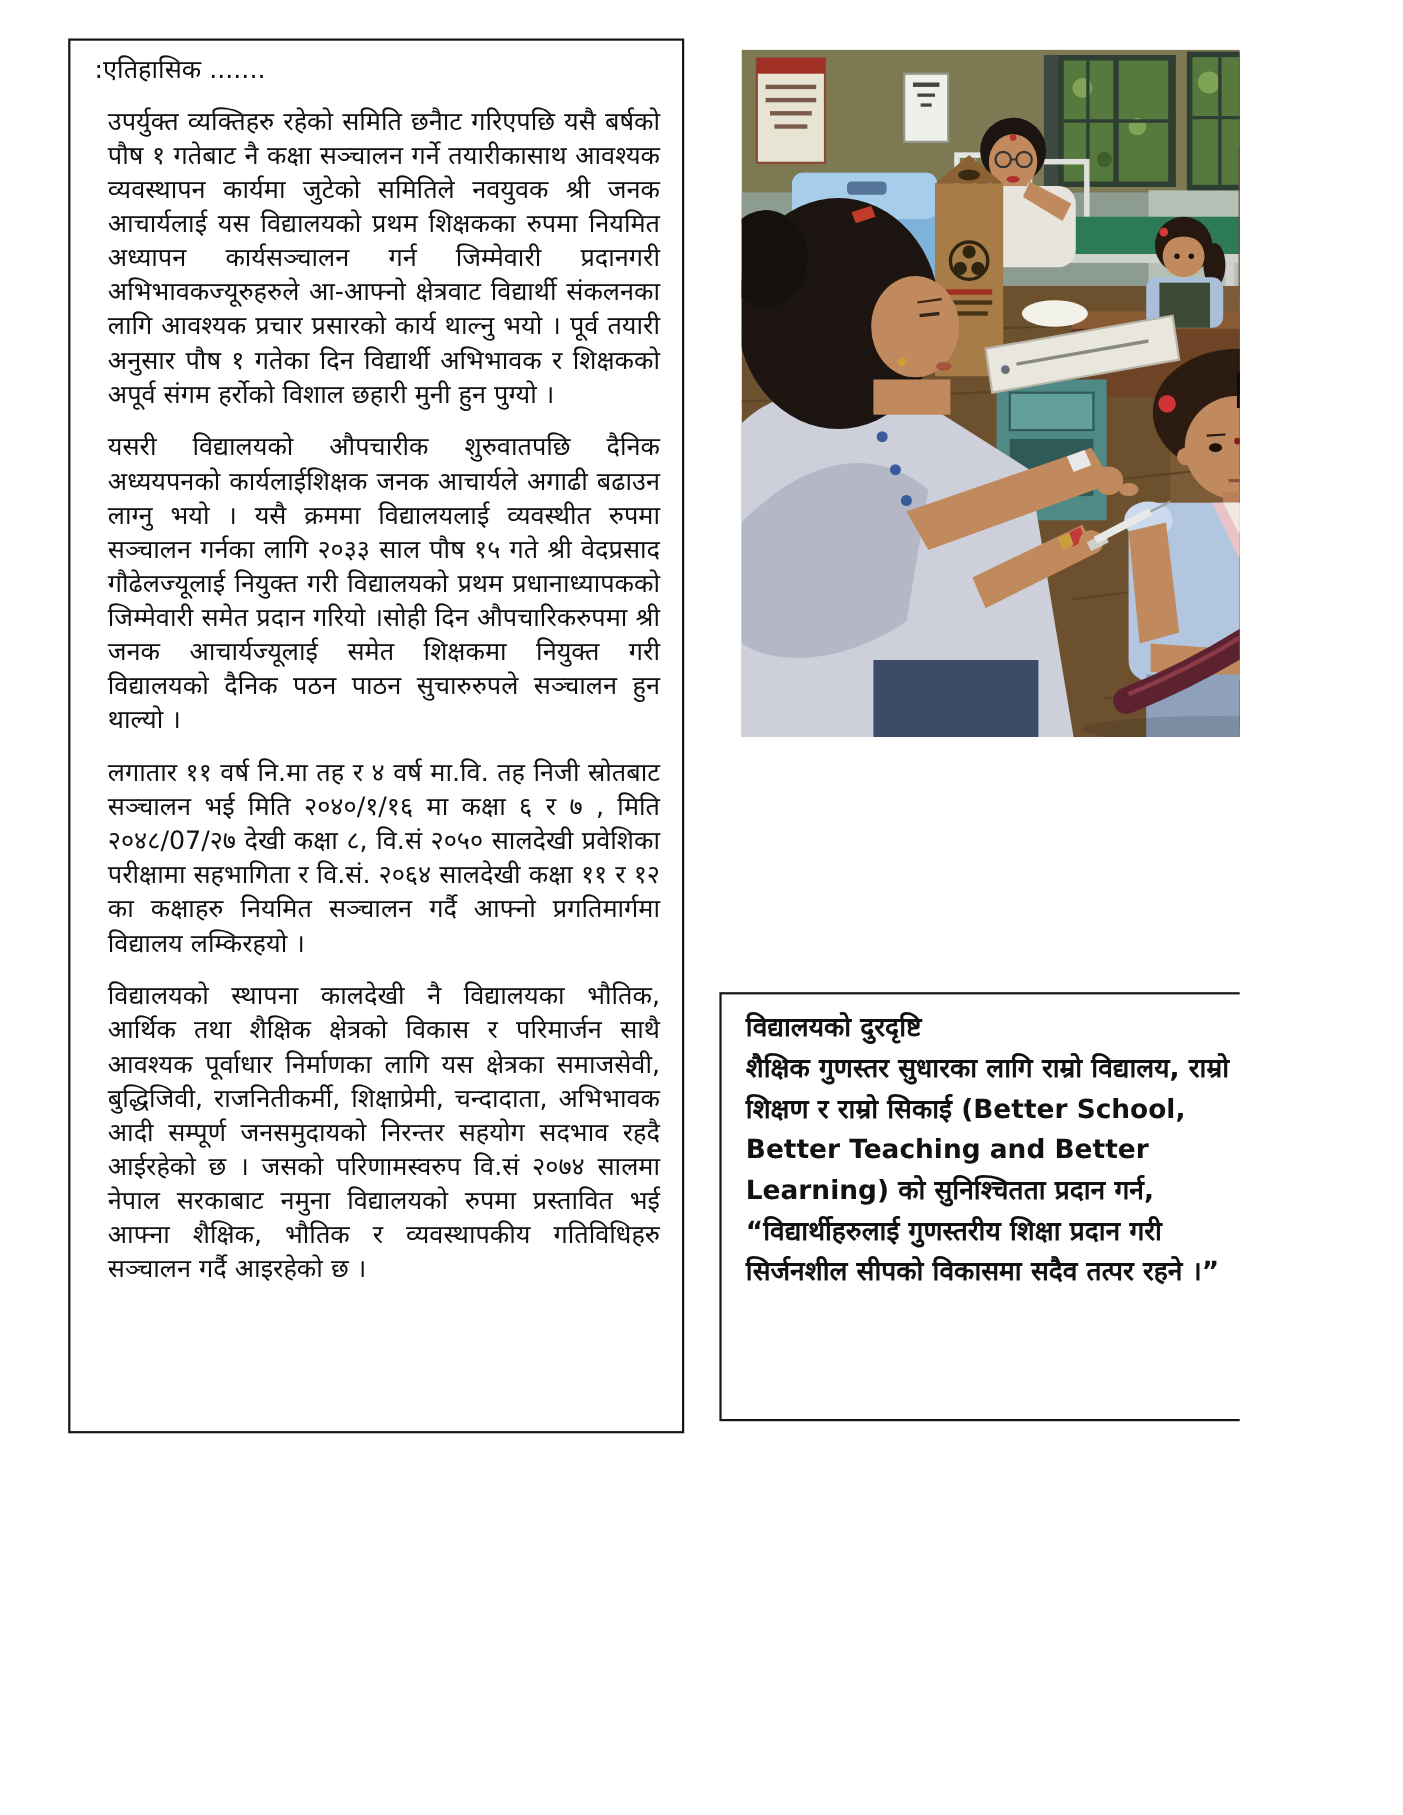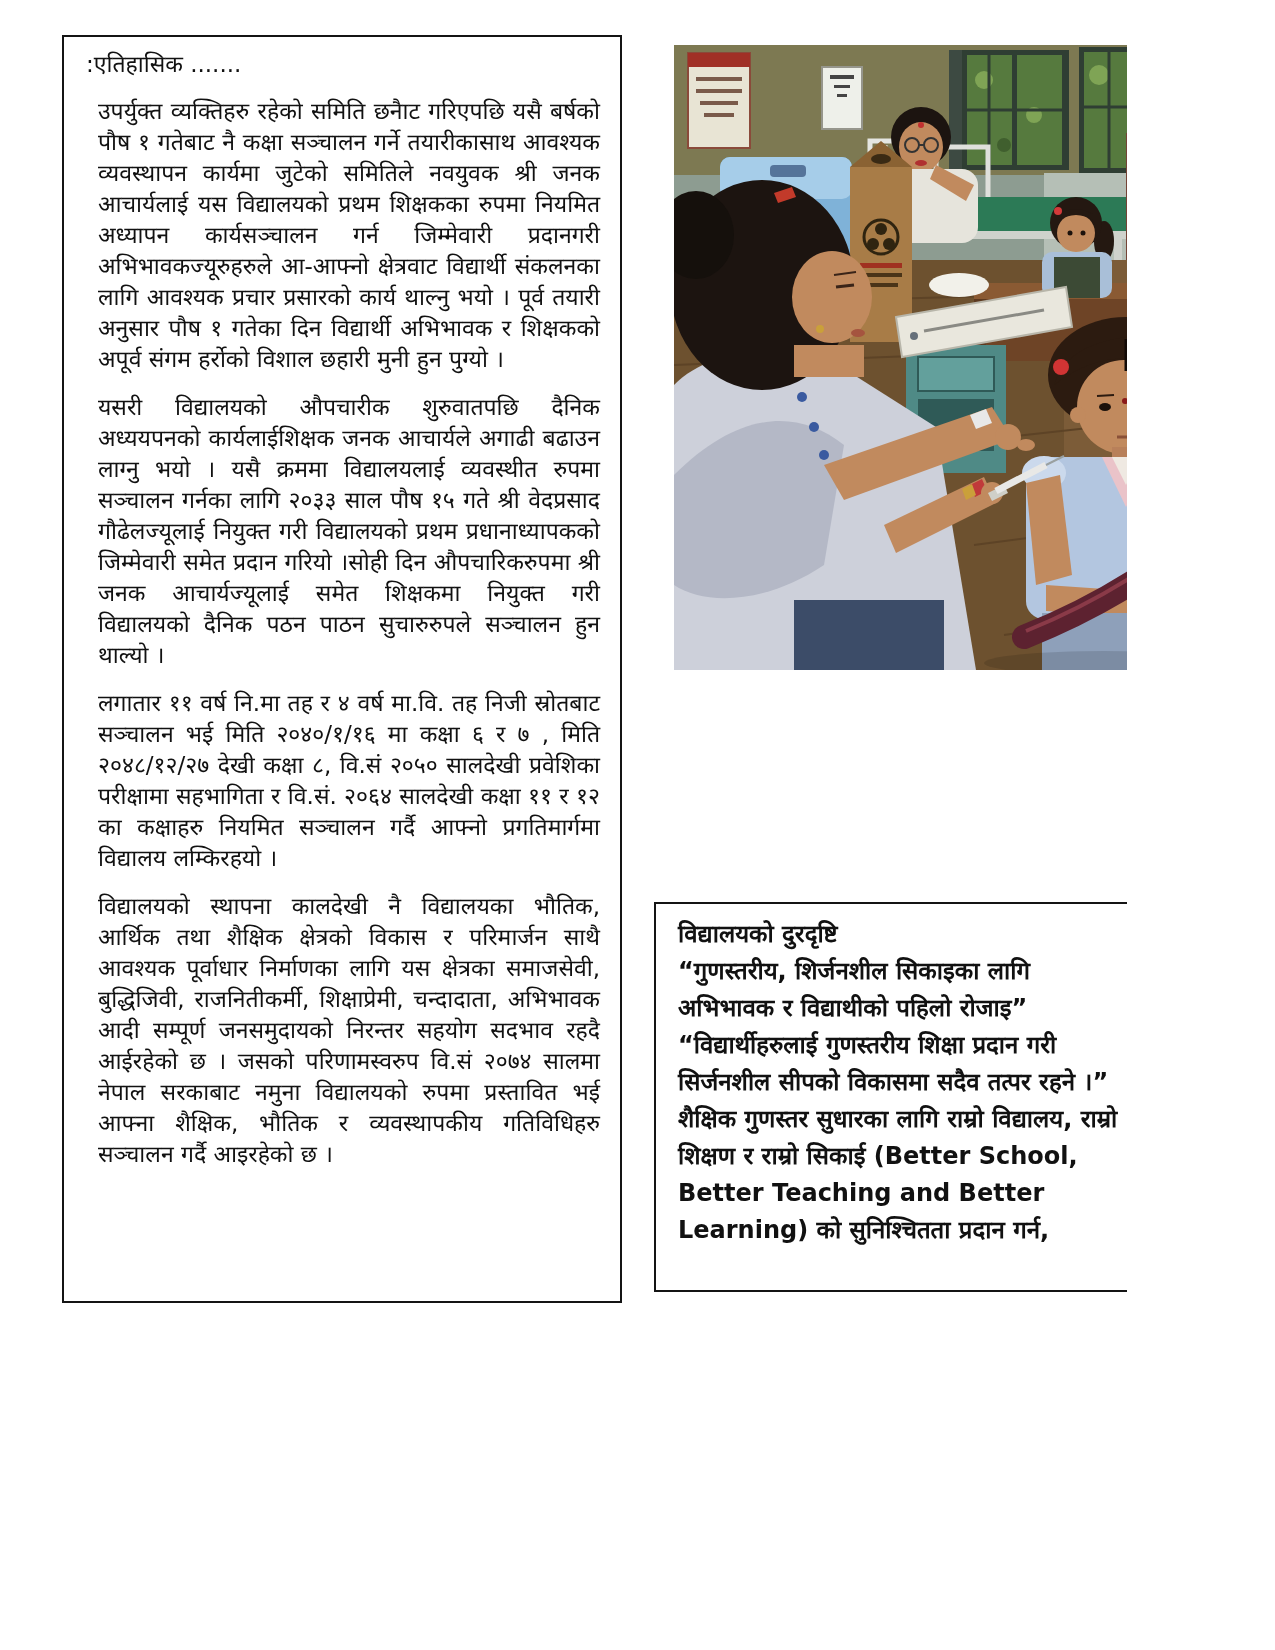--- a/index.html
+++ b/index.html
@@ -17,21 +17,21 @@
 </style>
 </head>
 <body>
 
 <div class="page">
 
   <div class="history-box">
     <div class="history-title">:एतिहासिक .......</div>
     <p class="history-par">उपर्युक्त व्यक्तिहरु रहेको समिति छनैाट गरिएपछि यसै बर्षको पौष १ गतेबाट नै कक्षा सञ्चालन गर्ने तयारीकासाथ आवश्यक व्यवस्थापन कार्यमा जुटेको समितिले नवयुवक श्री जनक आचार्यलाई यस विद्यालयको प्रथम शिक्षकका रुपमा नियमित अध्यापन कार्यसञ्चालन गर्न जिम्मेवारी प्रदानगरी अभिभावकज्यूरुहरुले आ-आफ्नो क्षेत्रवाट विद्यार्थी संकलनका लागि आवश्यक प्रचार प्रसारको कार्य थाल्नु भयो । पूर्व तयारी अनुसार पौष १ गतेका दिन विद्यार्थी अभिभावक र शिक्षकको अपूर्व संगम हर्रोको विशाल छहारी मुनी हुन पुग्यो ।</p>
     <p class="history-par">यसरी विद्यालयको औपचारीक शुरुवातपछि दैनिक अध्ययपनको कार्यलाईशिक्षक जनक आचार्यले अगाढी बढाउन लाग्नु भयो । यसै क्रममा विद्यालयलाई व्यवस्थीत रुपमा सञ्चालन गर्नका लागि २०३३ साल पौष १५ गते श्री वेदप्रसाद गौढेलज्यूलाई नियुक्त गरी विद्यालयको प्रथम प्रधानाध्यापकको जिम्मेवारी समेत प्रदान गरियो ।सोही दिन औपचारिकरुपमा श्री जनक आचार्यज्यूलाई समेत शिक्षकमा नियुक्त गरी विद्यालयको दैनिक पठन पाठन सुचारुरुपले सञ्चालन हुन थाल्यो ।</p>
-    <p class="history-par">लगातार ११ वर्ष नि.मा तह र ४ वर्ष मा.वि. तह निजी स्रोतबाट सञ्चालन भई मिति २०४०/१/१६ मा कक्षा ६ र ७ , मिति २०४८/१२/२७ देखी कक्षा ८, वि.सं २०५० सालदेखी प्रवेशिका परीक्षामा सहभागिता र वि.सं. २०६४ सालदेखी कक्षा ११ र १२ का कक्षाहरु नियमित सञ्चालन गर्दै आफ्नो प्रगतिमार्गमा विद्यालय लम्किरहयो ।</p>
+    <p class="history-par">लगातार ११ वर्ष नि.मा तह र ४ वर्ष मा.वि. तह निजी स्रोतबाट सञ्चालन भई मिति २०४०/१/१६ मा कक्षा ६ र ७ , मिति २०४८/07/२७ देखी कक्षा ८, वि.सं २०५० सालदेखी प्रवेशिका परीक्षामा सहभागिता र वि.सं. २०६४ सालदेखी कक्षा ११ र १२ का कक्षाहरु नियमित सञ्चालन गर्दै आफ्नो प्रगतिमार्गमा विद्यालय लम्किरहयो ।</p>
     <p class="history-par">विद्यालयको स्थापना कालदेखी नै विद्यालयका भौतिक, आर्थिक तथा शैक्षिक क्षेत्रको विकास र परिमार्जन साथै आवश्यक पूर्वाधार निर्माणका लागि यस क्षेत्रका समाजसेवी, बुद्धिजिवी, राजनितीकर्मी, शिक्षाप्रेमी, चन्दादाता, अभिभावक आदी सम्पूर्ण जनसमुदायको निरन्तर सहयोग सदभाव रहदै आईरहेको छ । जसको परिणामस्वरुप वि.सं २०७४ सालमा नेपाल सरकाबाट नमुना विद्यालयको रुपमा प्रस्तावित भई आफ्ना शैक्षिक, भौतिक र व्यवस्थापकीय गतिविधिहरु सञ्चालन गर्दै आइरहेको छ ।</p>
   </div>
 
   <div class="photo-frame">
     <svg width="533" height="625" viewBox="0 0 533 625">
 
       <rect x="0" y="0" width="533" height="160" fill="#7d7952"></rect>
       <rect x="0" y="130" width="533" height="85" fill="#8d9c91"></rect>
       <rect x="370" y="128" width="163" height="92" fill="#b5bfb6"></rect>
 
@@ -234,18 +234,17 @@
           <line x1="322" y1="446" x2="372" y2="420" stroke="#e8e8e6" stroke-width="7"></line>
           <line x1="372" y1="420" x2="390" y2="411" stroke="#9aa0a0" stroke-width="2"></line>
         </g>
       </g>
       <ellipse cx="430" cy="618" rx="120" ry="12" fill="#000000" opacity="0.12"></ellipse>
     </svg>
   </div>
 
   <div class="vision-box">
     <p class="vision-line">विद्यालयको दुरदृष्टि</p>
-    <p class="vision-line">“गुणस्तरीय, शिर्जनशील सिकाइका लागि अभिभावक र विद्याथीको पहिलो रोजाइ”</p>
+    <p class="vision-line">शैक्षिक गुणस्तर सुधारका लागि राम्रो विद्यालय, राम्रो शिक्षण र राम्रो सिकाई (Better School, Better Teaching and Better Learning) को सुनिश्चितता प्रदान गर्न,</p>
     <p class="vision-line">“विद्यार्थीहरुलाई गुणस्तरीय शिक्षा प्रदान गरी सिर्जनशील सीपको विकासमा सदैव तत्पर रहने ।”</p>
-    <p class="vision-line">शैक्षिक गुणस्तर सुधारका लागि राम्रो विद्यालय, राम्रो शिक्षण र राम्रो सिकाई (Better School, Better Teaching and Better Learning) को सुनिश्चितता प्रदान गर्न,</p>
   </div>
 
 </div>
 
 </body></html>

